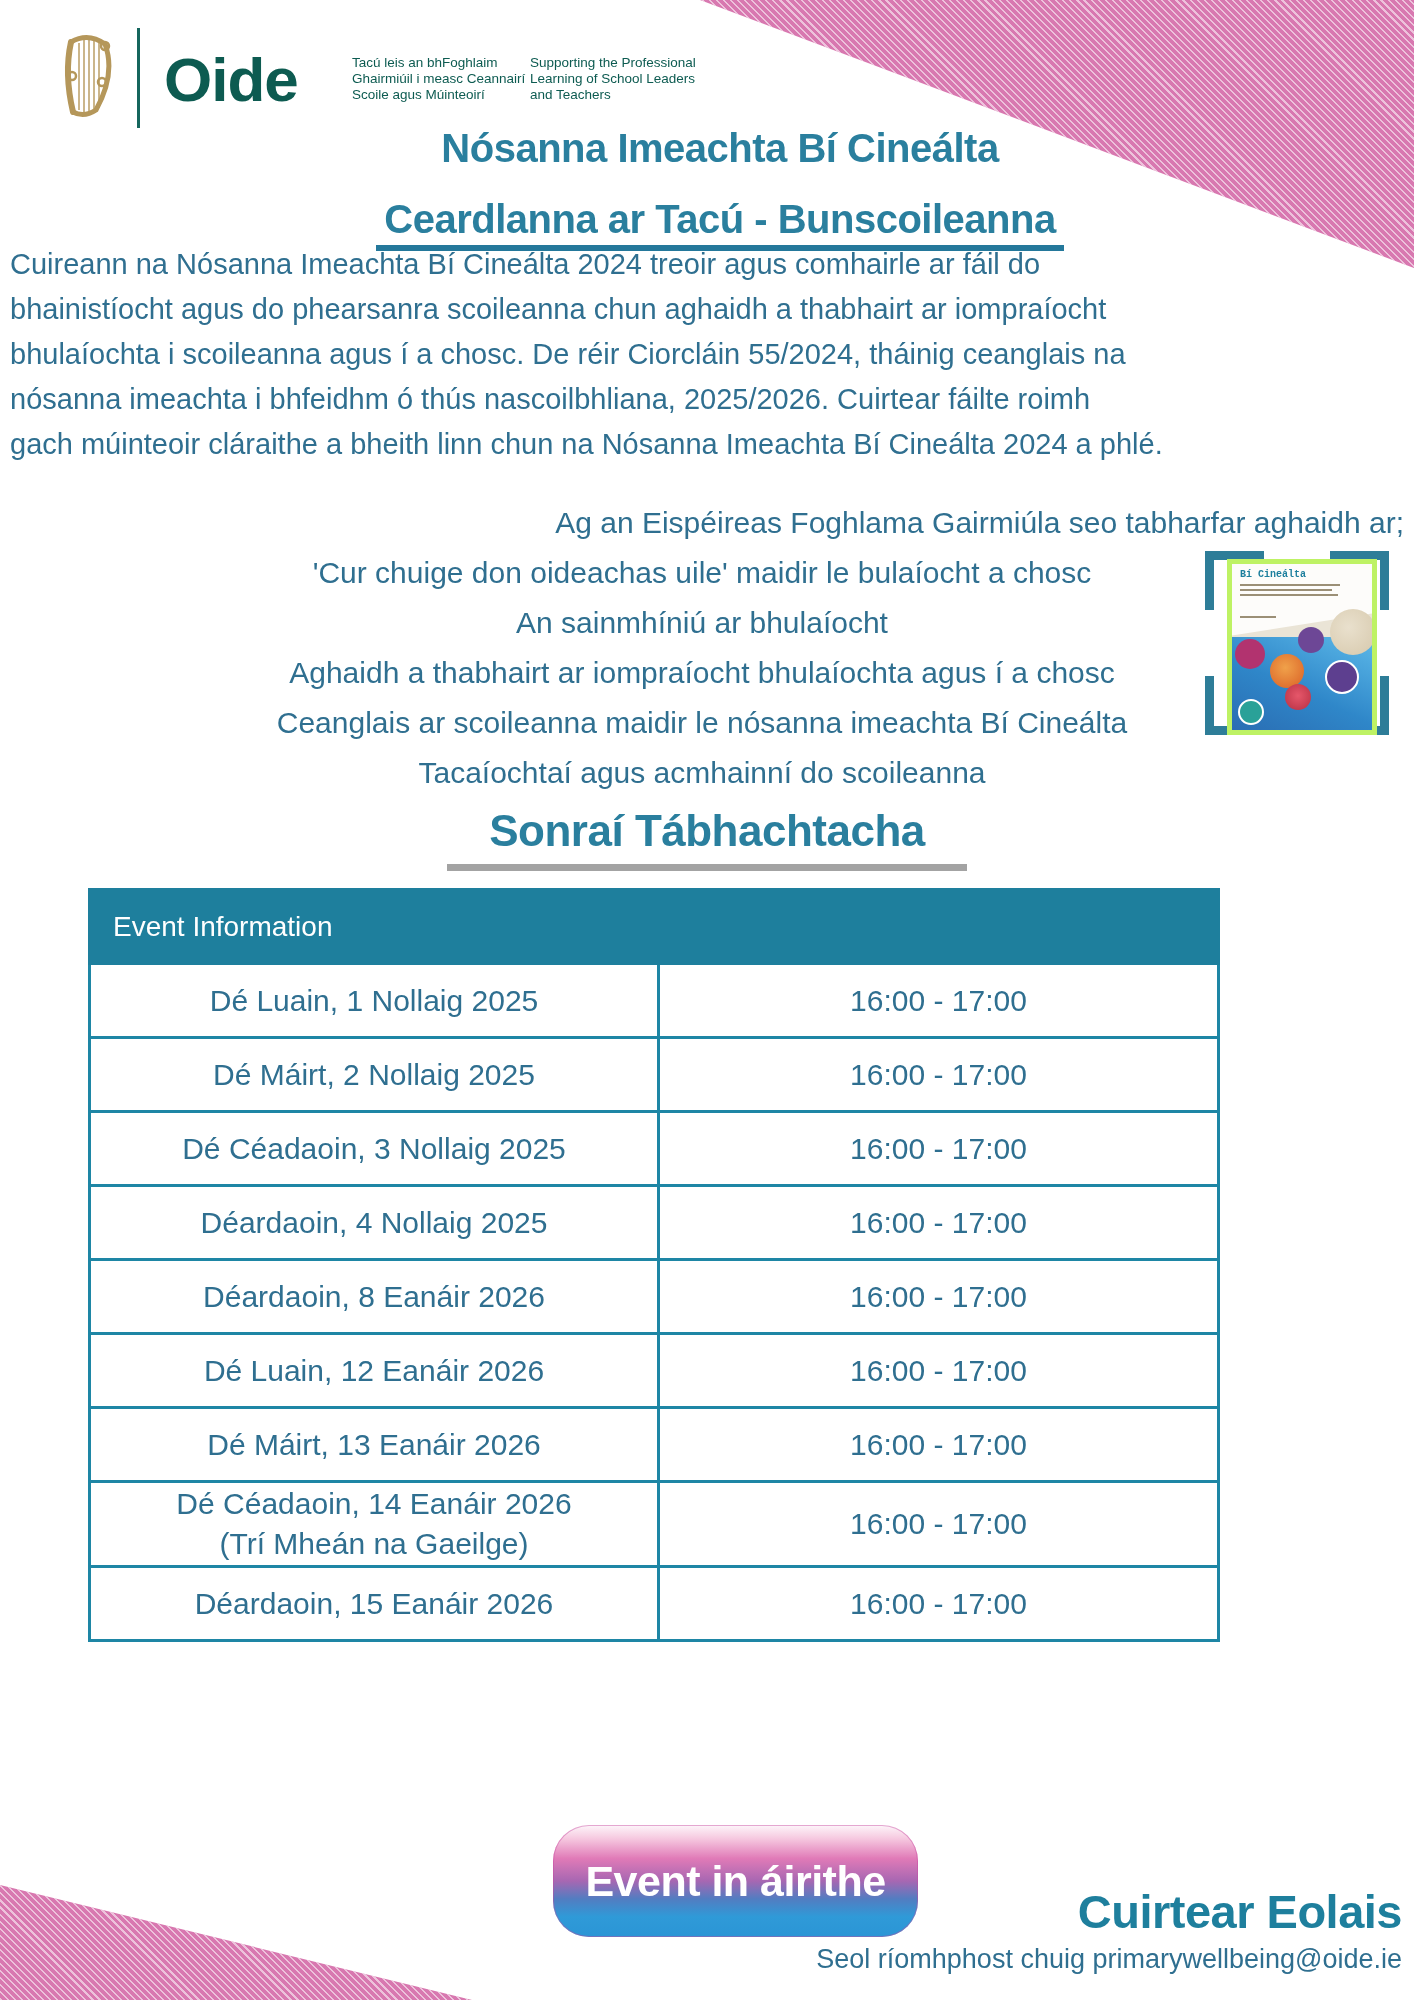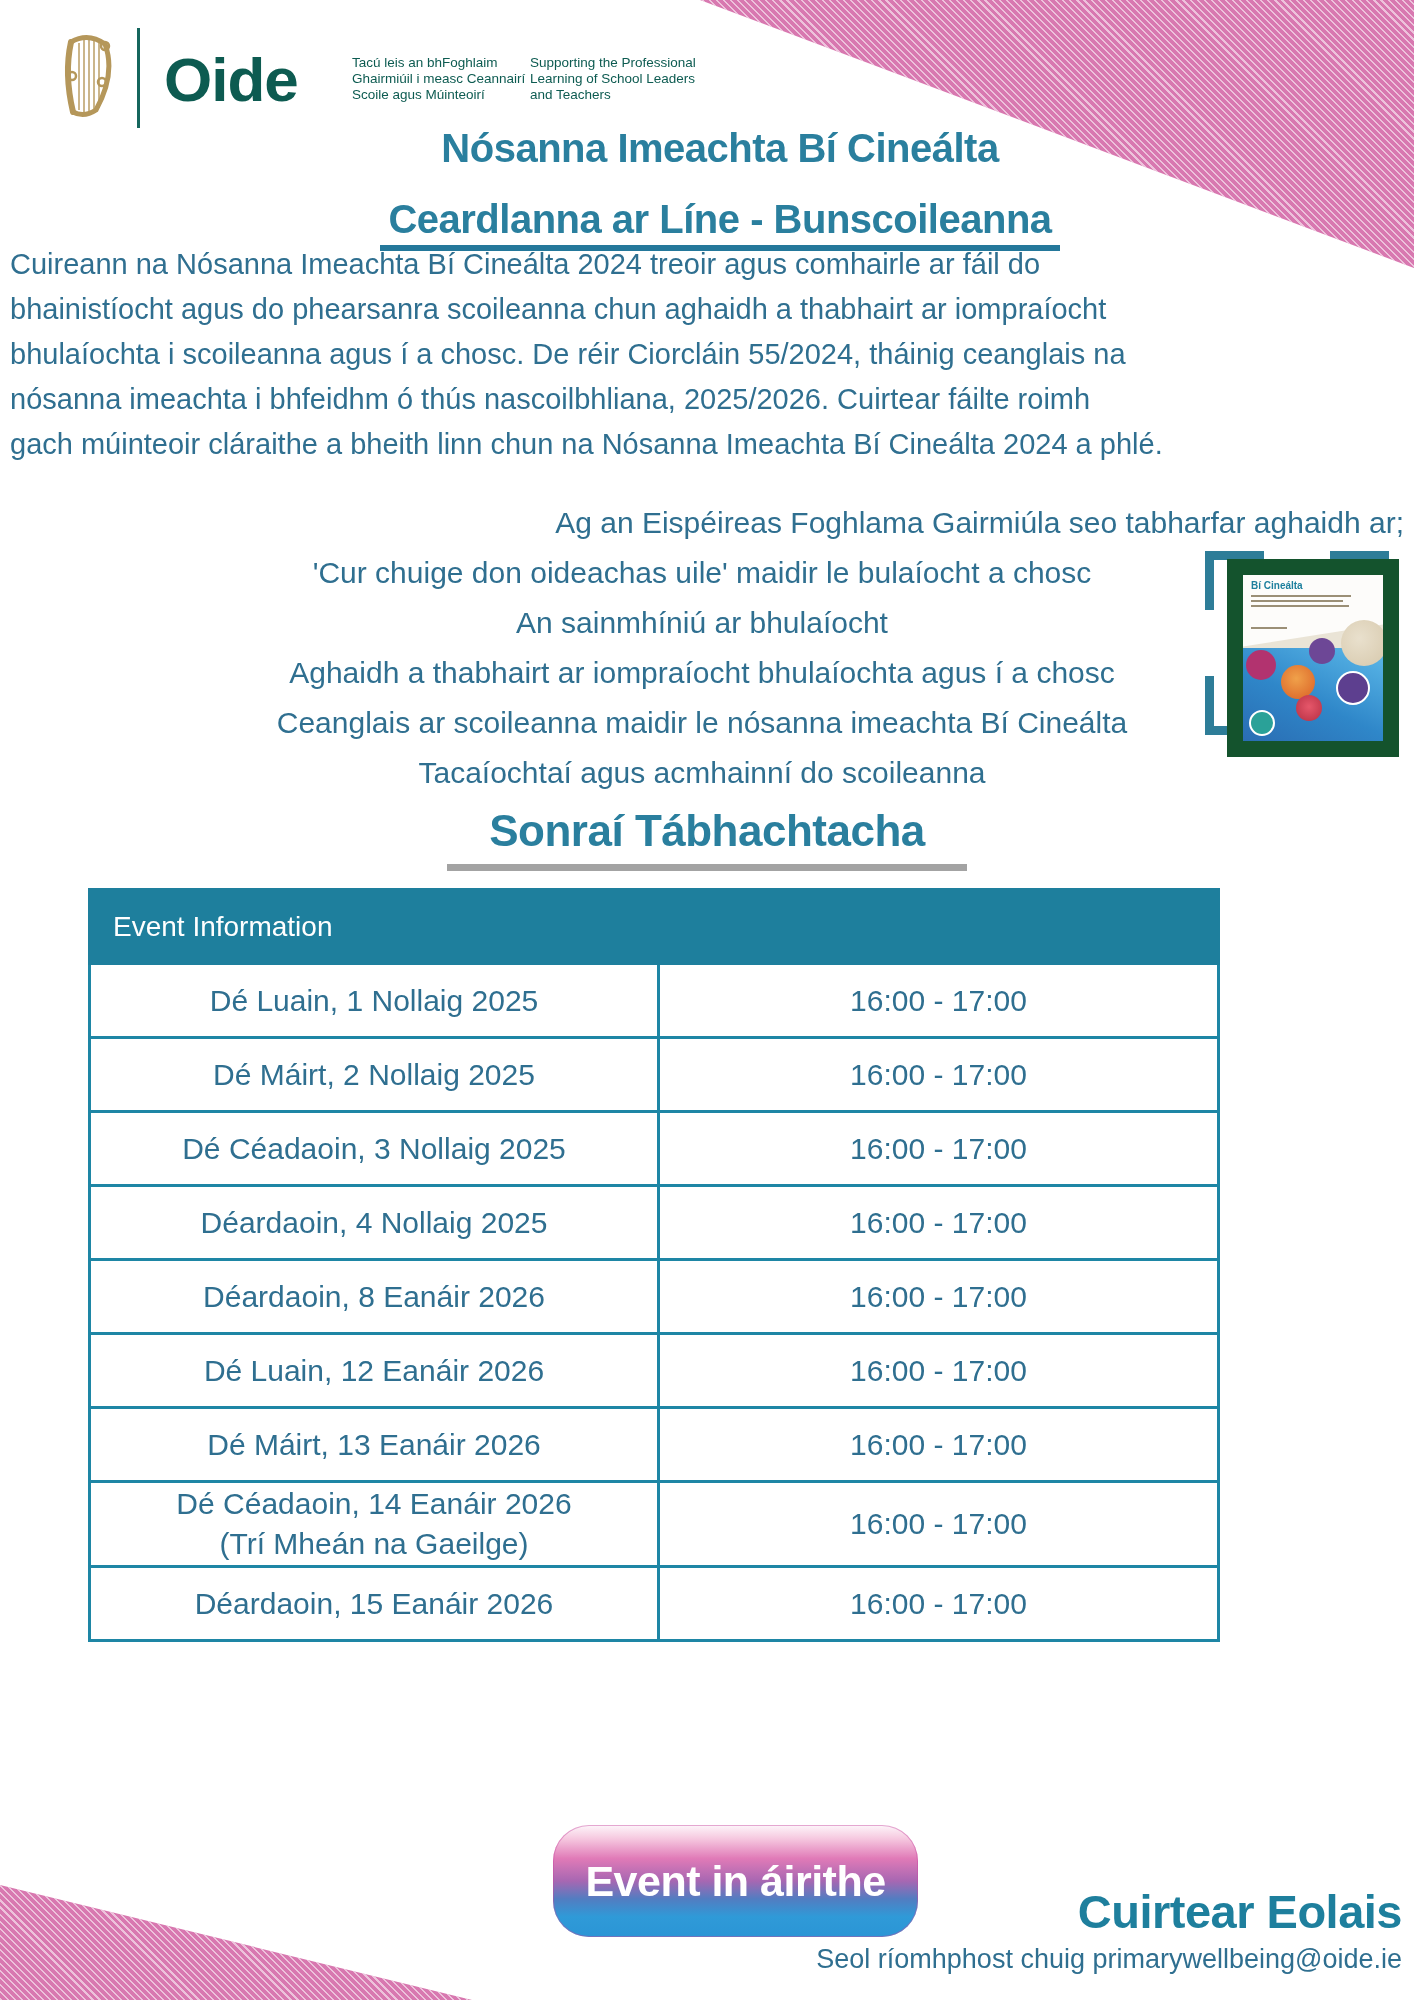--- a/index.html
+++ b/index.html
@@ -33,21 +33,21 @@
   .agenda{position:absolute;left:0;top:498px;width:1404px;color:#2f6f90;font-size:30px;line-height:50px;}
   .agenda-lead{padding-left:12px;text-align:right;white-space:nowrap;}
   .agenda-item{text-align:center;white-space:nowrap;}
   
   .frame{position:absolute;left:1205px;top:551px;width:184px;height:184px;}
   .corner{position:absolute;width:50px;height:50px;border:0 solid #2e7d98;}
   .corner.tl{left:0;top:0;border-left-width:9px;border-top-width:9px;}
   .corner.tr{right:0;top:0;border-right-width:9px;border-top-width:9px;}
   .corner.bl{left:0;bottom:0;border-left-width:9px;border-bottom-width:9px;}
   .corner.br{right:0;bottom:0;border-right-width:9px;border-bottom-width:9px;}
-  .cover{position:absolute;left:22px;top:8px;width:140px;height:166px;background:#14532d;padding:16px;}
+  .cover{position:absolute;left:22px;top:8px;width:140px;height:166px;background:#bef264;padding:5px;font-family:Liberation Mono, monospace;}
   .cover-inner{position:relative;width:100%;height:100%;background:#fdfcfa;overflow:hidden;}
   .cover-title{position:absolute;left:8px;top:5px;font-size:10px;font-weight:700;color:#1d7f9d;}
   .cover-line{position:absolute;left:8px;height:2px;background:#9b8f76;}
   .cover-diag{position:absolute;top:36%;left:-12%;width:130%;height:13%;background:#eae4d6;transform:rotate(-9deg);}
   .cover-sea{position:absolute;top:44%;left:0;right:0;bottom:0;background:linear-gradient(205deg,#5cb9e9 0%,#2f87c9 55%,#2a6db3 100%);}
   .blob{position:absolute;border-radius:50%;}
   .blob.beige{right:-4px;top:27%;width:46px;height:46px;background:radial-gradient(circle at 40% 40%,#e9e0cd,#d6c8ab);}
   .blob.purple{left:47%;top:38%;width:26px;height:26px;background:#6d4796;}
   .blob.orange{left:27%;top:54%;width:34px;height:34px;background:radial-gradient(circle at 45% 40%,#f0a14a,#d95f25);}
   .blob.magenta{left:2%;top:45%;width:30px;height:30px;background:#b2336f;}
@@ -106,21 +106,21 @@
     <div>Scoile agus Múinteoirí</div>
   </div>
   <div class="tagline en">
     <div>Supporting the Professional</div>
     <div>Learning of School Leaders</div>
     <div>and Teachers</div>
   </div>
 
   <div class="title-block">
     <div class="title-line1">Nósanna Imeachta Bí Cineálta</div><br>
-    <div class="title-line2">Ceardlanna ar Líne - Bunscoileanna</div>
+    <div class="title-line2">Ceardlanna ar Tacú - Bunscoileanna</div>
   </div>
 
   <div class="intro">
     <div>Cuireann na Nósanna Imeachta Bí Cineálta 2024 treoir agus comhairle ar fáil do</div>
     <div>bhainistíocht agus do phearsanra scoileanna chun aghaidh a thabhairt ar iompraíocht</div>
     <div>bhulaíochta i scoileanna agus í a chosc. De réir Ciorcláin 55/2024, tháinig ceanglais na</div>
     <div>nósanna imeachta i bhfeidhm ó thús nascoilbhliana, 2025/2026. Cuirtear fáilte roimh</div>
     <div>gach múinteoir cláraithe a bheith linn chun na Nósanna Imeachta Bí Cineálta 2024 a phlé.</div>
   </div>
 

